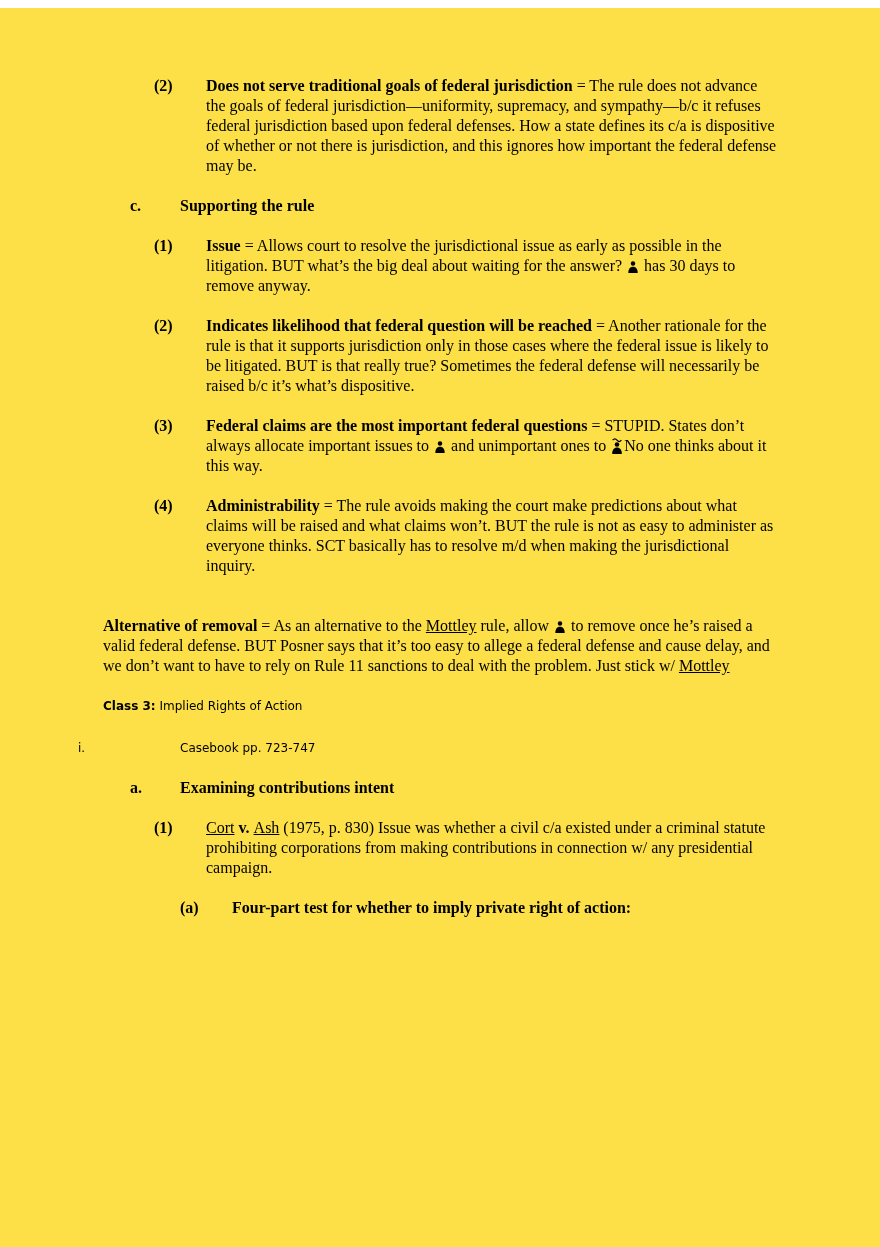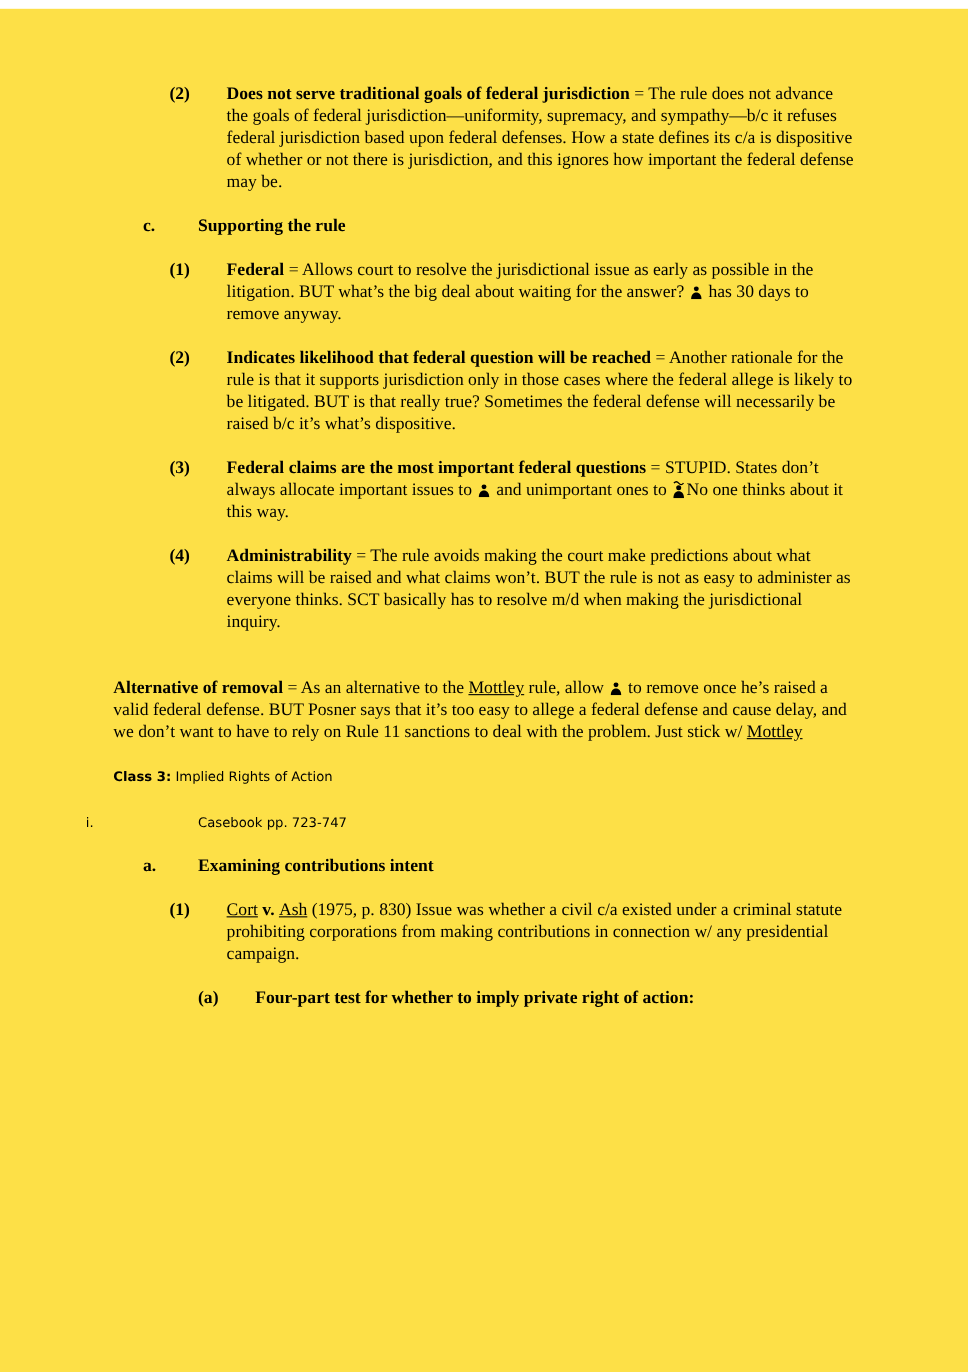--- a/index.html
+++ b/index.html
@@ -42,28 +42,28 @@
 
   <p class="lvl-num">
     <span class="marker">(2)</span><span class="b">Does not serve traditional goals of federal jurisdiction</span><span> = The rule does not advance the goals of federal jurisdiction—uniformity, supremacy, and sympathy—b/c it refuses federal jurisdiction based upon federal defenses.  How a state defines its c/a is dispositive of whether or not there is jurisdiction, and this ignores how important the federal defense may be.</span>
   </p>
 
   <p class="lvl-c">
     <span class="marker">c.</span><span class="b">Supporting the rule</span>
   </p>
 
   <p class="lvl-num">
-    <span class="marker">(1)</span><span class="b">Federal</span><span> = Allows court to resolve the jurisdictional issue as early as possible in the litigation.  BUT what’s the big deal about waiting for the answer?  </span><svg class="sym" viewBox="0 0 16 14" xmlns="http://www.w3.org/2000/svg">
+    <span class="marker">(1)</span><span class="b">Issue</span><span> = Allows court to resolve the jurisdictional issue as early as possible in the litigation.  BUT what’s the big deal about waiting for the answer?  </span><svg class="sym" viewBox="0 0 16 14" xmlns="http://www.w3.org/2000/svg">
         <circle cx="8" cy="3" r="2.6" fill="#000"></circle>
         <path d="M2.5 14 C2.5 9.2 4.8 6.8 8 6.8 C11.2 6.8 13.5 9.2 13.5 14 Z" fill="#000"></path>
       </svg><span> has 30 days to remove anyway.</span>
   </p>
 
   <p class="lvl-num">
-    <span class="marker">(2)</span><span class="b">Indicates likelihood that federal question will be reached</span><span> = Another rationale for the rule is that it supports jurisdiction only in those cases where the federal allege is likely to be litigated.  BUT is that really true?  Sometimes the federal defense will necessarily be raised b/c it’s what’s dispositive.</span>
+    <span class="marker">(2)</span><span class="b">Indicates likelihood that federal question will be reached</span><span> = Another rationale for the rule is that it supports jurisdiction only in those cases where the federal issue is likely to be litigated.  BUT is that really true?  Sometimes the federal defense will necessarily be raised b/c it’s what’s dispositive.</span>
   </p>
 
   <p class="lvl-num">
     <span class="marker">(3)</span><span class="b">Federal claims are the most important federal questions</span><span> = STUPID.  States don’t always allocate important issues to </span><svg class="sym" viewBox="0 0 16 14" xmlns="http://www.w3.org/2000/svg">
         <circle cx="8" cy="3" r="2.6" fill="#000"></circle>
         <path d="M2.5 14 C2.5 9.2 4.8 6.8 8 6.8 C11.2 6.8 13.5 9.2 13.5 14 Z" fill="#000"></path>
       </svg><span> and unimportant ones to </span><svg class="symt" viewBox="0 0 16 18" xmlns="http://www.w3.org/2000/svg">
         <path d="M3 2.4 Q5.5 -0.6 8 2.4 Q10.5 5.4 13 2.4" fill="none" stroke="#000" stroke-width="1.4"></path>
         <circle cx="8" cy="7.2" r="2.6" fill="#000"></circle>
         <path d="M2.5 18 C2.5 13.2 4.8 10.8 8 10.8 C11.2 10.8 13.5 13.2 13.5 18 Z" fill="#000"></path>

